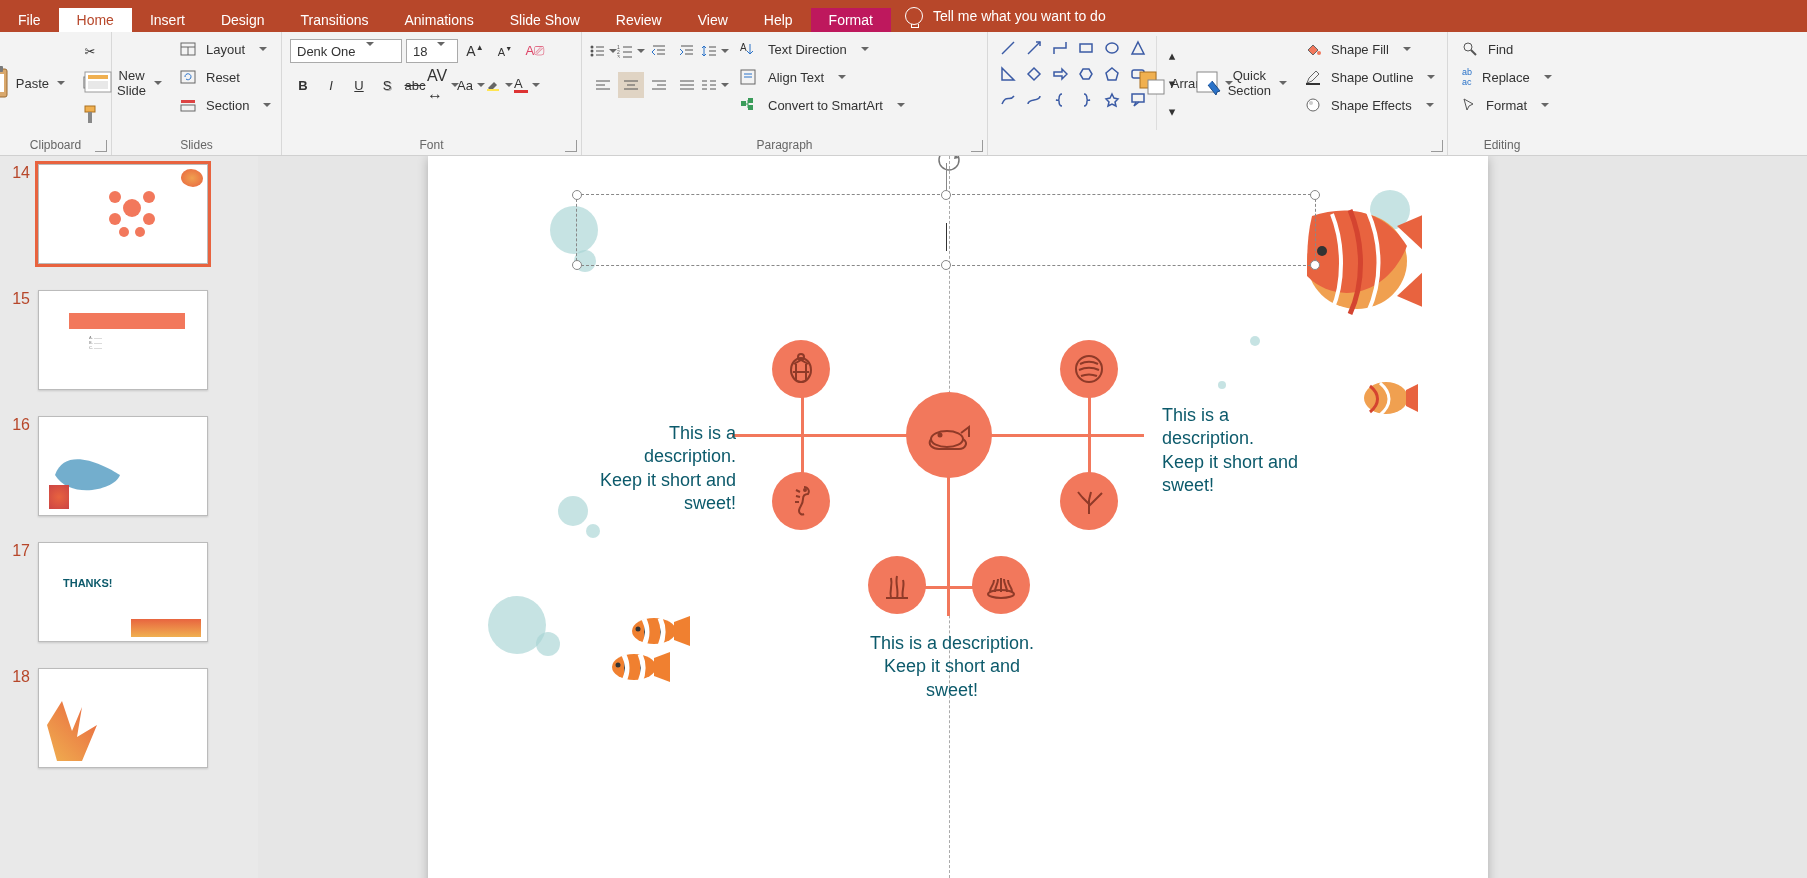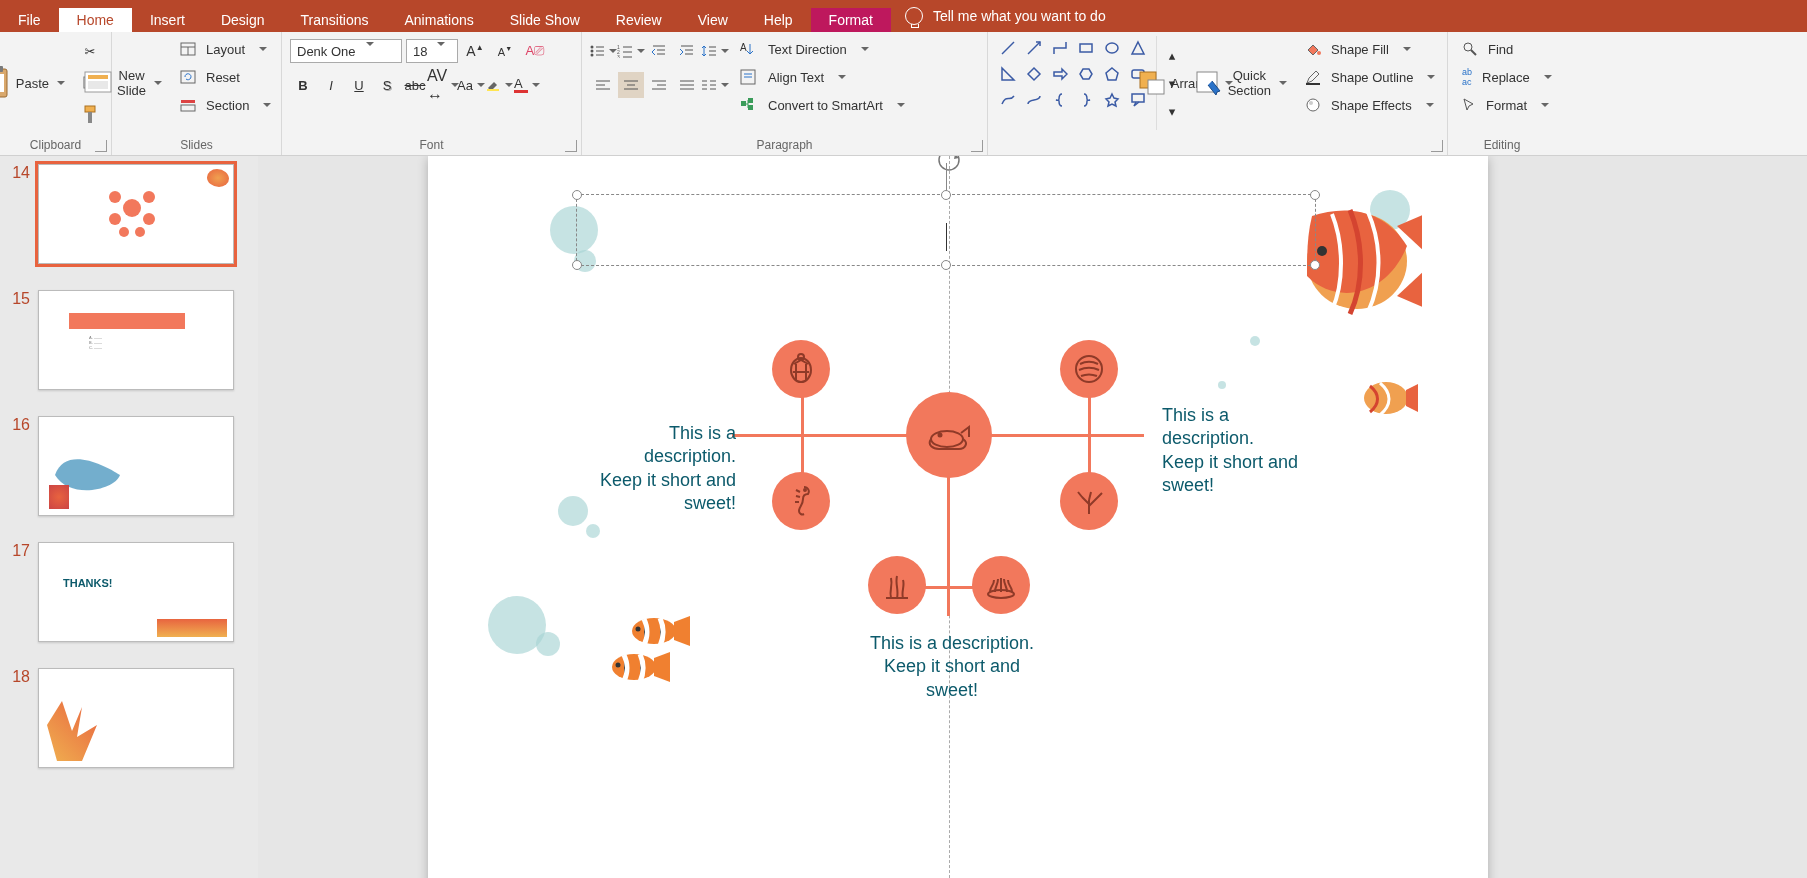--- a/index.html
+++ b/index.html
@@ -29,21 +29,21 @@
 .fbtn{width:26px;height:26px;display:flex;align-items:center;justify-content:center;cursor:pointer;}
 .shapegrid{display:grid;grid-template-columns:repeat(6,24px);grid-auto-rows:24px;gap:2px;}
 .shp{border:1px solid transparent;display:flex;align-items:center;justify-content:center;cursor:pointer;}
 .shp svg{width:16px;height:16px;stroke:#3b5ba5;fill:none;stroke-width:1.5;}
 
 
 .workspace{display:flex;height:722px;}
 .thumbs{width:258px;background:#e9e9e9;overflow-y:scroll;padding:8px 4px 8px 8px;}
 .trow{display:flex;gap:8px;margin-bottom:26px;}
 .tnum{font-size:16px;color:#b7472a;width:22px;text-align:right;}
-.thumb{width:196px;height:100px;background:#fff;border:1px solid #bbb;box-shadow:0 1px 2px rgba(0,0,0,.15);position:relative;overflow:hidden;}
+.thumb{width:170px;height:100px;background:#fff;border:1px solid #bbb;box-shadow:0 1px 2px rgba(0,0,0,.15);position:relative;overflow:hidden;}
 .thumb.sel{outline:3px solid #e8633f;}
 .canvas-wrap{flex:1;position:relative;overflow:hidden;}
 .slide{position:absolute;left:170px;top:0;width:1060px;height:752px;background:#fff;box-shadow:0 2px 10px rgba(0,0,0,.25);}
 
 
 .selbox{position:absolute;border:1px dashed #888;}
 .handle{position:absolute;width:10px;height:10px;background:#fff;border:1px solid #888;border-radius:50%;}
 .rotline{position:absolute;left:50%;top:-32px;width:1px;height:32px;background:#888;}
 .guide{position:absolute;border-left:1px dashed #aaa;}
 

